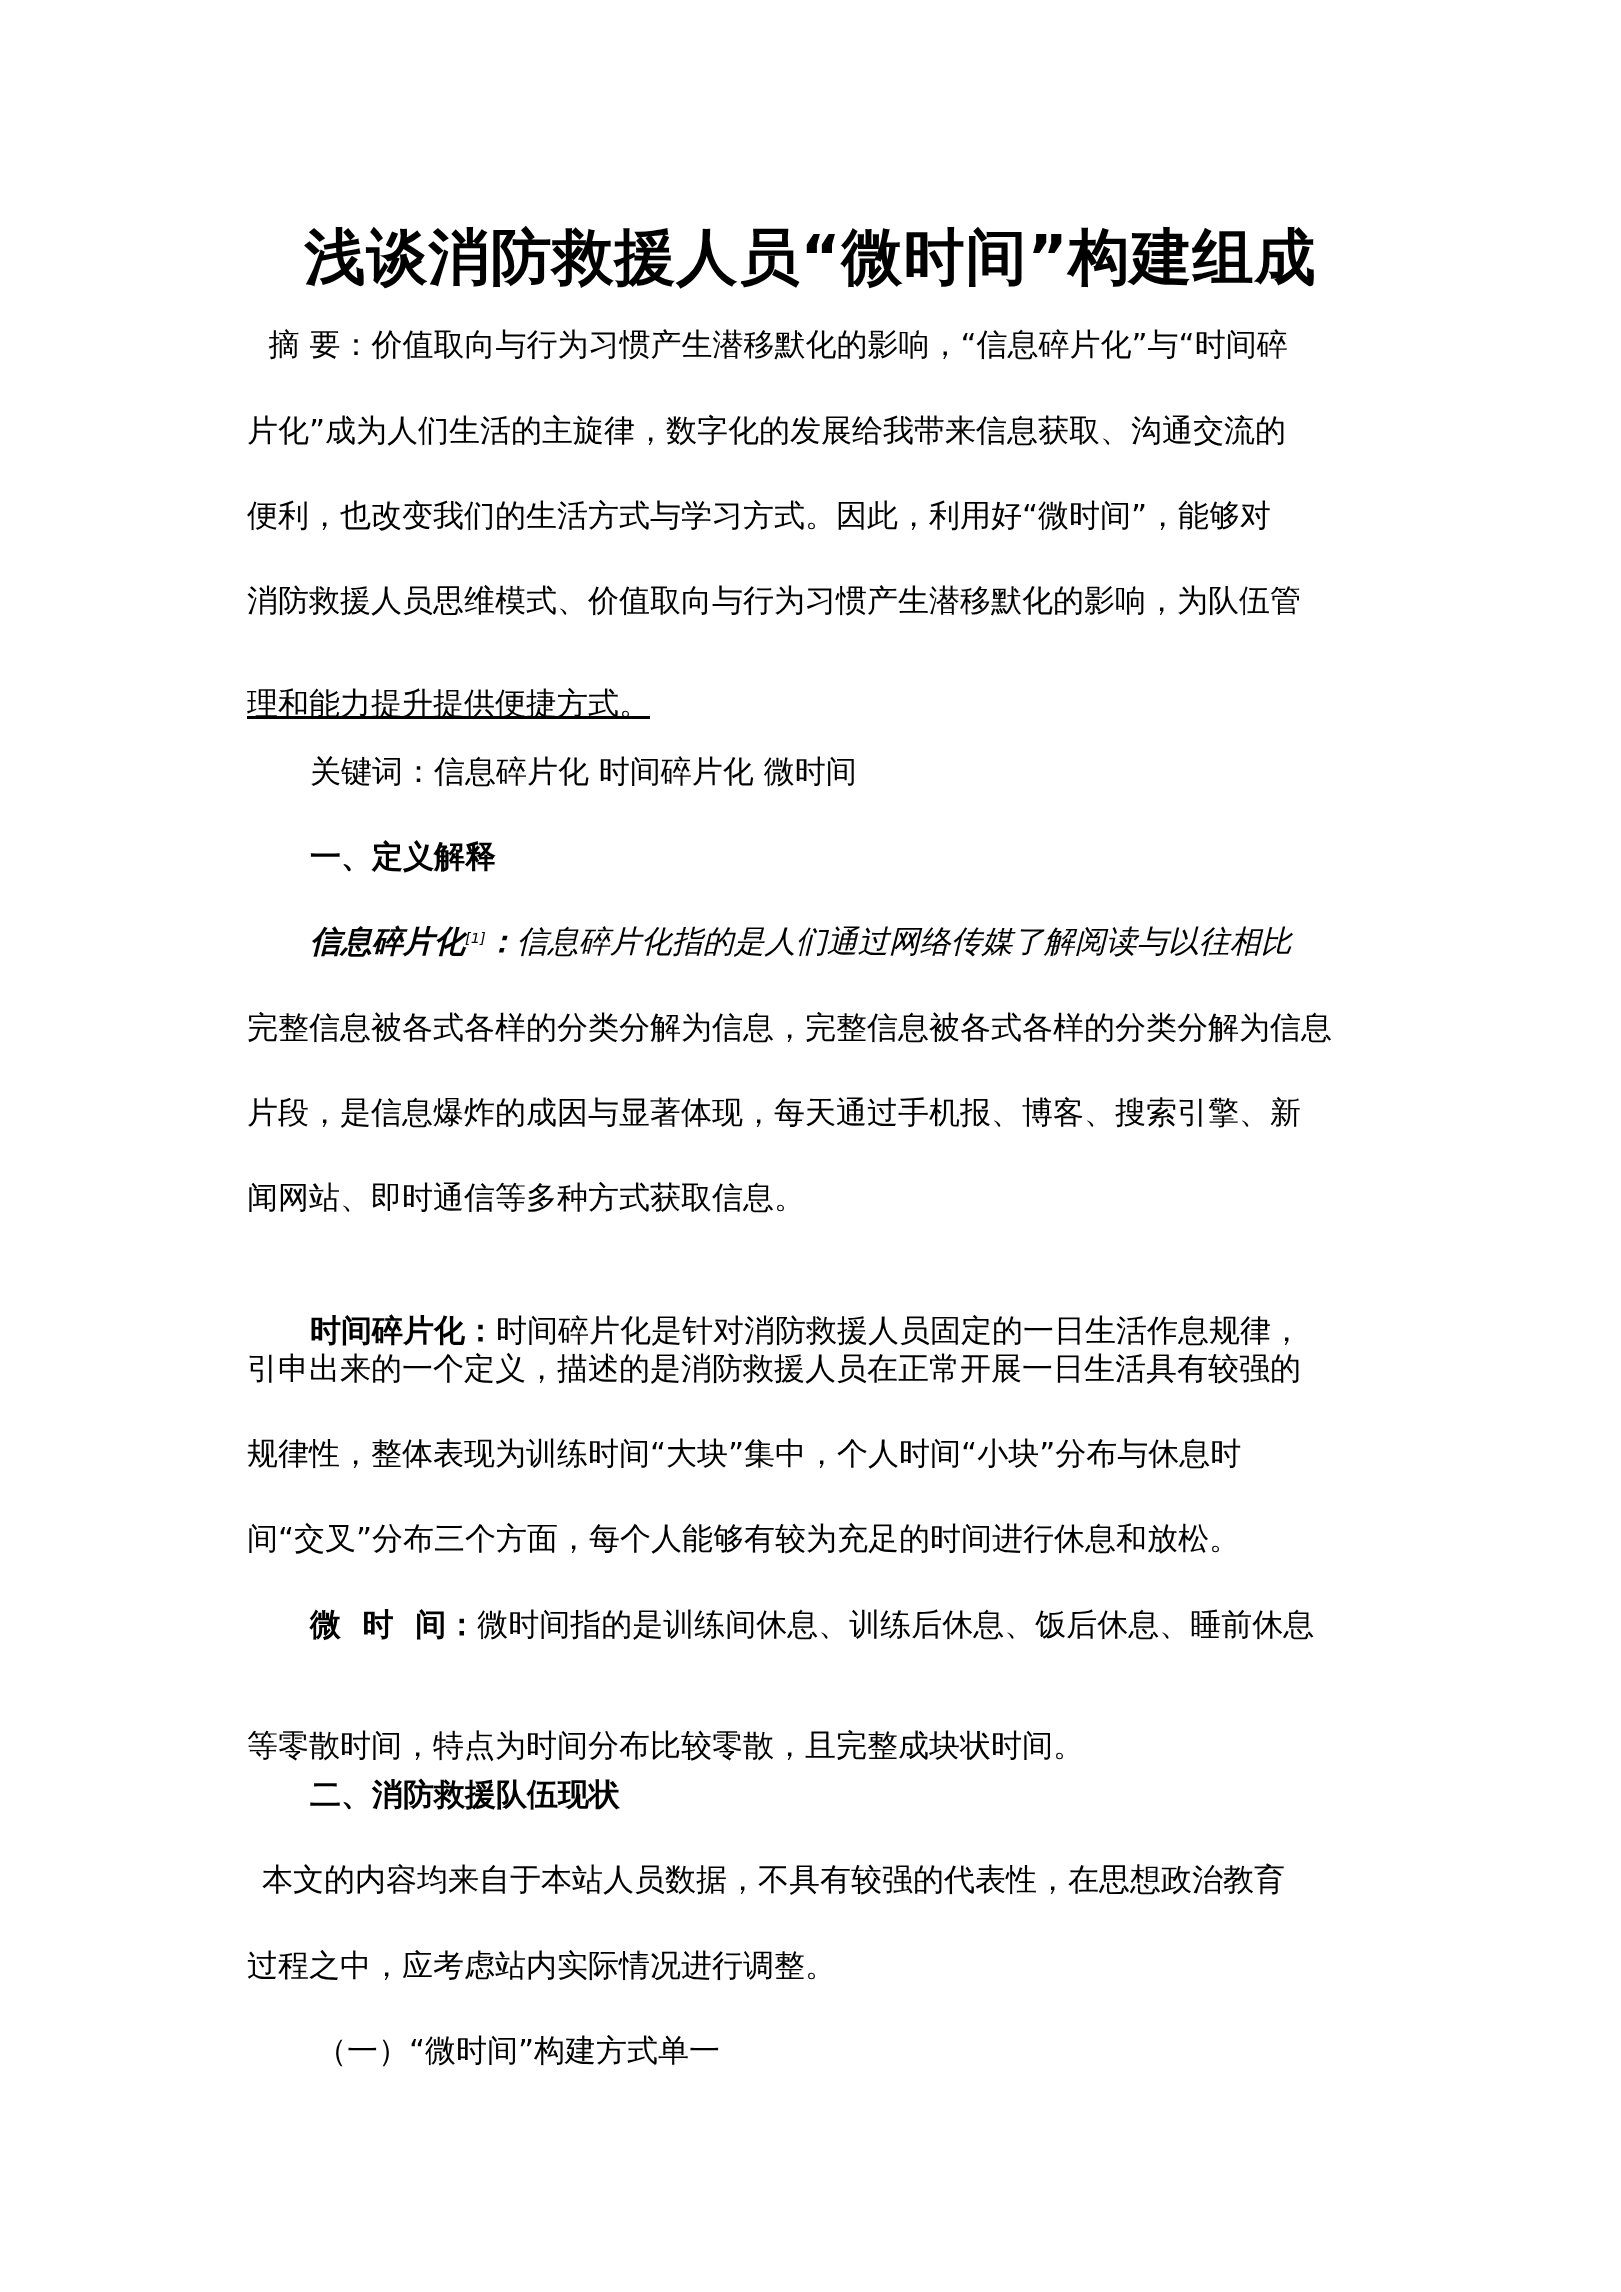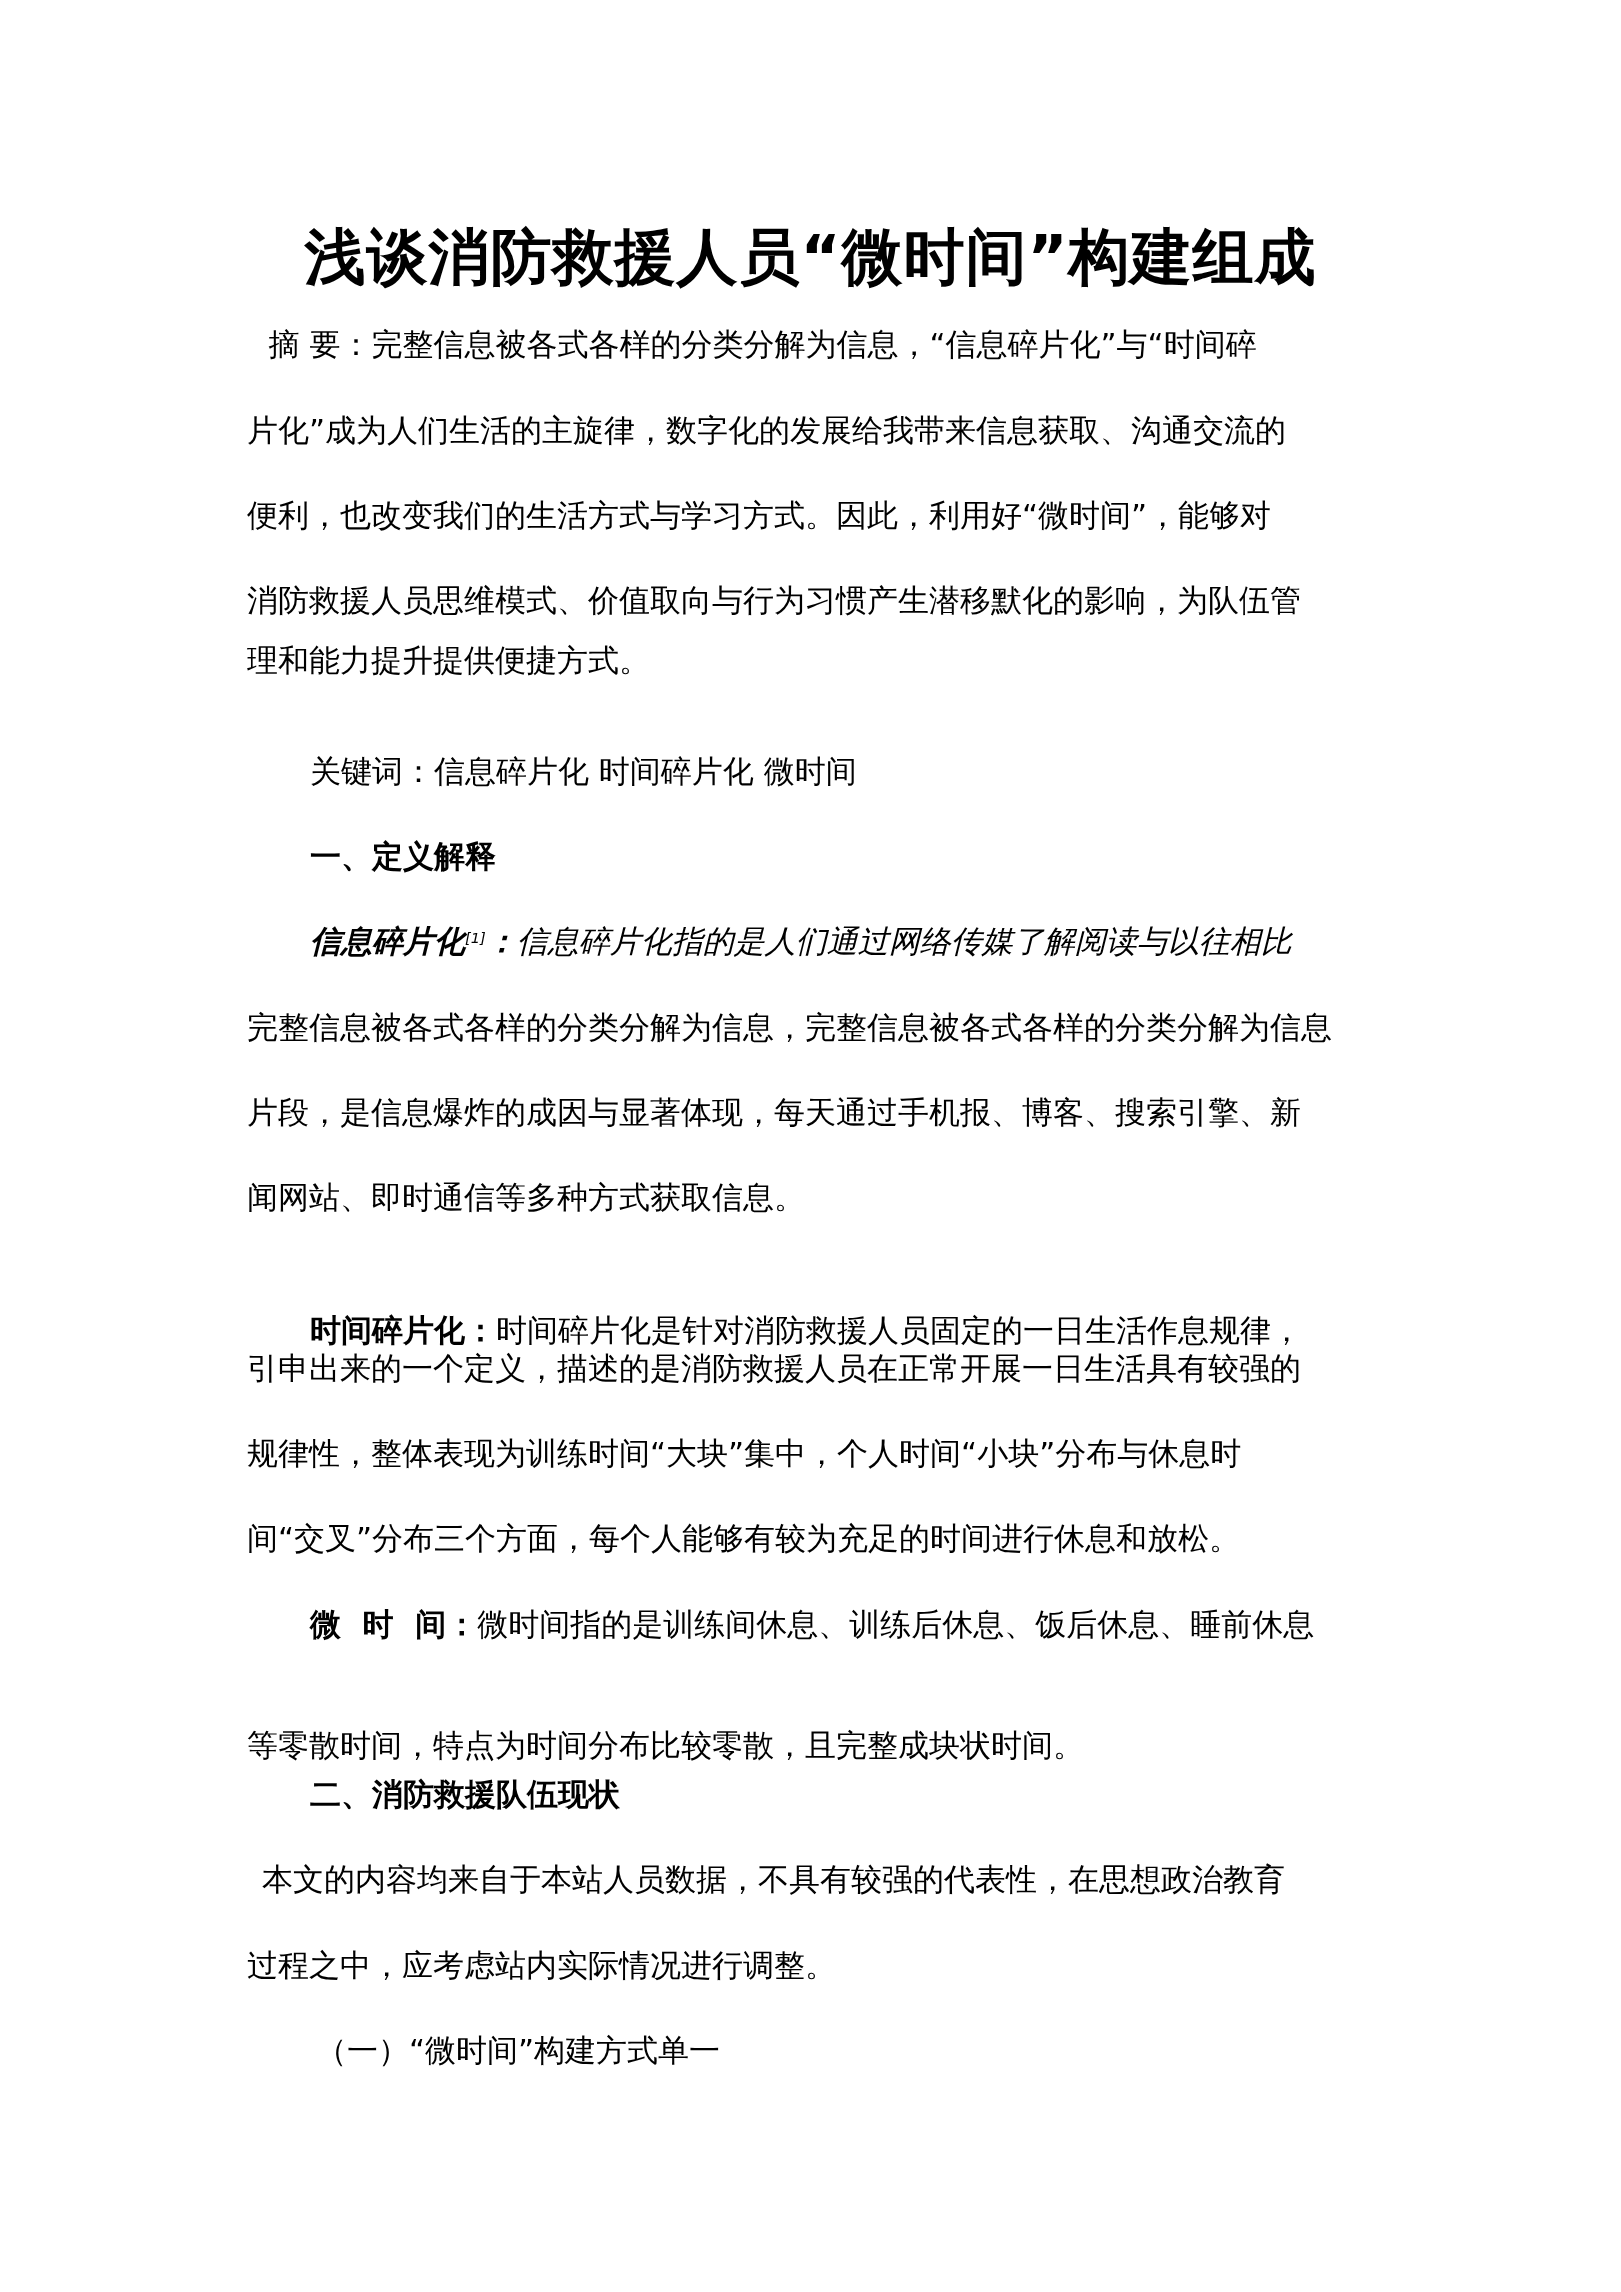--- a/index.html
+++ b/index.html
@@ -12,25 +12,25 @@
     .bold { font-weight: bold; }
     sup { font-size: 14.7px; vertical-align: top; position: relative; top: -3.9px; font-weight: normal; }
   </style>
 </head>
 <body>
 
 <div class="page">
   <div class="title">浅谈消防救援人员“微时间”构建组成</div>
 
   <div>
-    <div class="line" style="top:323px; left:21.6px;">摘  要：完整信息被各式各样的分类分解为信息，“信息碎片化”与“时间碎</div>
+    <div class="line" style="top:323px; left:21.6px;">摘  要：价值取向与行为习惯产生潜移默化的影响，“信息碎片化”与“时间碎</div>
     <div class="line" style="top:409px;">片化”成为人们生活的主旋律，数字化的发展给我带来信息获取、沟通交流的</div>
     <div class="line" style="top:494px;">便利，也改变我们的生活方式与学习方式。因此，利用好“微时间”，能够对</div>
     <div class="line" style="top:579px;">消防救援人员思维模式、价值取向与行为习惯产生潜移默化的影响，为队伍管</div>
-    <div class="line" style="top:639px;">理和能力提升提供便捷方式。</div>
+    <div class="line" style="top:682px;text-decoration:underline;">理和能力提升提供便捷方式。</div>
   </div>
 
   <div class="line" style="top:750px; left:63px;">关键词：信息碎片化  时间碎片化  微时间</div>
 
   <div class="line bold" style="top:835px; left:63px;">一、定义解释</div>
 
   <div>
     <div class="line" style="top:920px; left:63px;font-style:italic;">
       <span class="bold">信息碎片化</span><sup>[1]</sup><span class="bold">：</span><span>信息碎片化指的是人们通过网络传媒了解阅读与以往相比</span>
     </div>

